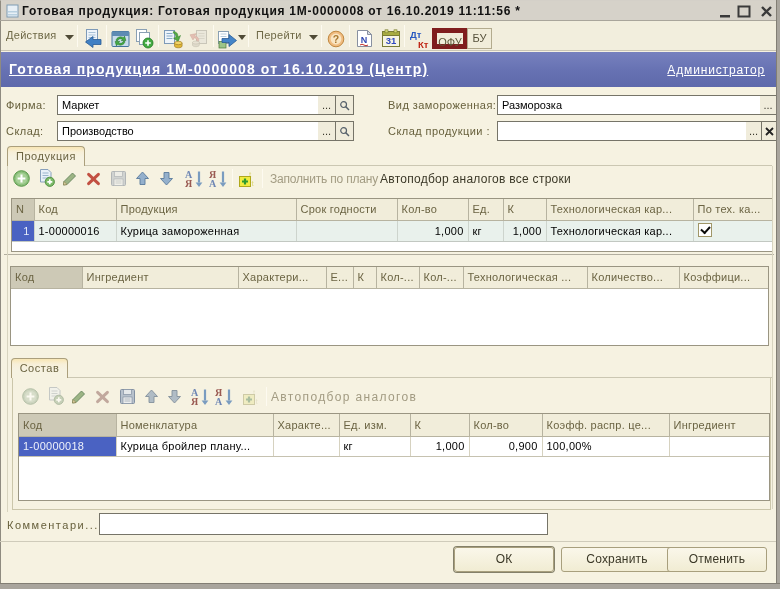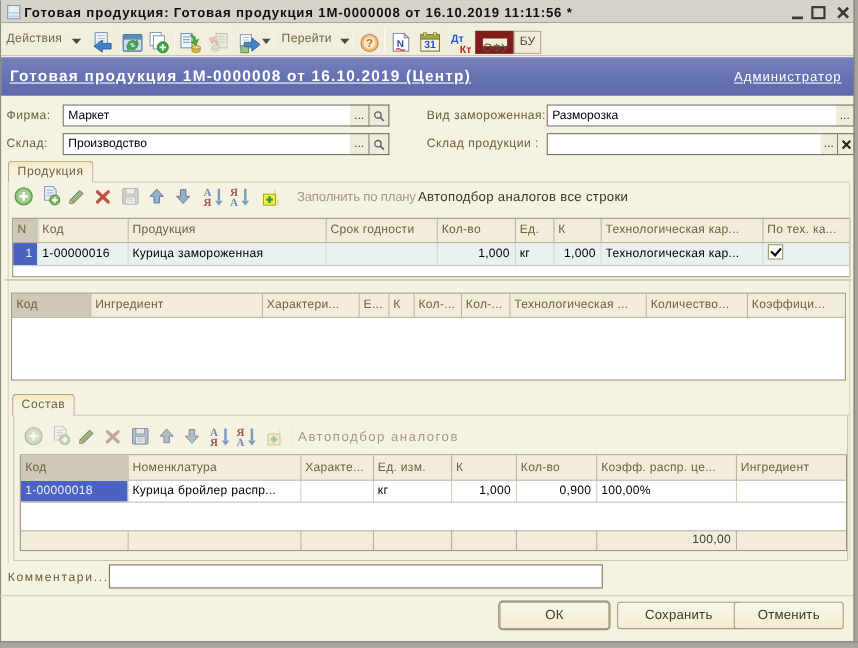--- a/index.html
+++ b/index.html
@@ -135,21 +135,21 @@
     <rect x="0.5" y="2.5" width="17" height="4" fill="#a8ac40" stroke="#7a7c34"></rect>
     <rect x="3" y="0.8" width="3" height="3" fill="#d0d470" stroke="#7a7c34" stroke-width="0.6"></rect>
     <rect x="12" y="0.8" width="3" height="3" fill="#d0d470" stroke="#7a7c34" stroke-width="0.6"></rect>
     <text x="9" y="15" text-anchor="middle" font-family="Liberation Sans" font-size="9.5" font-weight="bold" fill="#3048c0">31</text>
   </svg>
   <div class="tbsep" style="left:403px"></div>
   <svg class="abs" style="left:408px;top:8px" width="22" height="21" viewBox="0 0 22 21">
     <text x="1" y="9" font-family="Liberation Sans" font-size="9.5" font-weight="bold" fill="#2858c0">Дт</text>
     <text x="9" y="19" font-family="Liberation Sans" font-size="9.5" font-weight="bold" fill="#c02818">Кт</text>
   </svg>
-  <div class="abs" style="left:431px;top:7px;width:36px;height:21px;background:#f1edda;border:7px solid #7f1d1d;color:#5e5838;font-size:11px;text-align:center;line-height:19px">ОФУ</div>
+  <div class="abs" style="left:431px;top:7px;width:36px;height:21px;background:#f1edda;border:5px solid #7f1d1d;color:#5e5838;font-size:11px;text-align:center;line-height:19px">ОФУ</div>
   <div class="abs" style="left:466px;top:7px;width:25px;height:21px;background:#f1edda;border:1px solid #b3ab8e;color:#55503a;font-size:11px;text-align:center;line-height:19px">БУ</div>
 </div>
 <div id="band">
   <div id="bandtitle">Готовая продукция 1М-0000008 от 16.10.2019 (Центр)</div>
   <div id="bandlink">Администратор</div>
 </div>
 
 <div class="flabel" style="left:6px;top:99px">Фирма:</div>
 <div class="input" style="left:57px;top:95px;width:279px;height:20px;font-size:11px;line-height:18px;padding-left:4px">Маркет</div>
 <div class="ibtn" style="left:318px;top:95px;width:18px;height:20px;line-height:18px">...</div>
@@ -393,41 +393,31 @@
           <td>Номенклатура</td>
           <td>Характе...</td>
           <td>Ед. изм.</td>
           <td>К</td>
           <td>Кол-во</td>
           <td>Коэфф. распр. це...</td>
           <td>Ингредиент</td>
 </tr>
 <tr class="grow3" style="height:20px">
 <td style="background:#4a62c2;color:#eef1fa">1-00000018</td>
-          <td>Курица бройлер распр...</td>
+          <td>Курица бройлер плану...</td>
           <td></td>
           <td>кг</td>
           <td style="text-align:right">1,000</td>
           <td style="text-align:right">0,900</td>
           <td style="text-align:left">100,00%</td>
           <td></td>
 </tr>
 <tr style="height:26px">
           <td colspan="8"></td>
         </tr>
-<tr class="gfoot" style="height:18px">
-<td></td>
-          <td></td>
-          <td></td>
-          <td></td>
-          <td></td>
-          <td></td>
-          <td style="text-align:right">100,00</td>
-          <td></td>
-</tr>
 </tbody>
     </table>
 </div>
 
 <div class="abs" style="left:7px;top:166px;width:1px;height:346px;background:#d8d4bf"></div>
 <div class="abs" style="left:772px;top:166px;width:1px;height:343px;background:#d8d4bf"></div>
 <div class="abs" style="left:12px;top:378px;width:1px;height:131px;background:#cbc6aa"></div>
 <div class="abs" style="left:770px;top:378px;width:1px;height:131px;background:#cbc6aa"></div>
 <div class="abs" style="left:12px;top:509px;width:759px;height:1px;background:#cbc6aa"></div>
 

